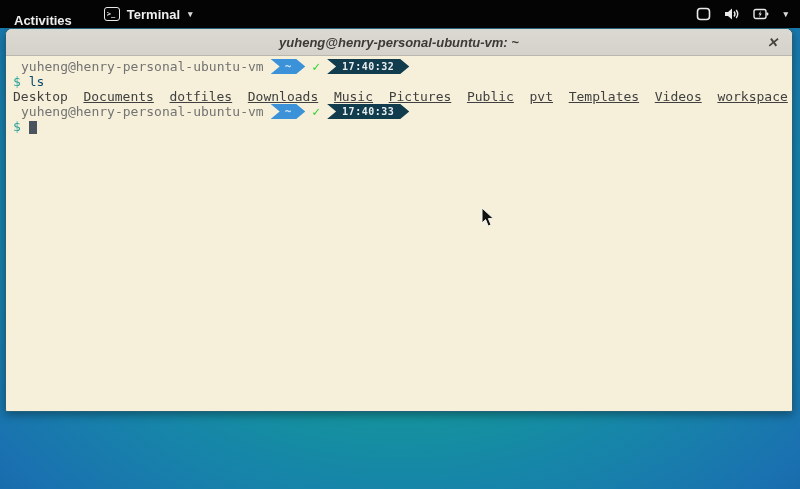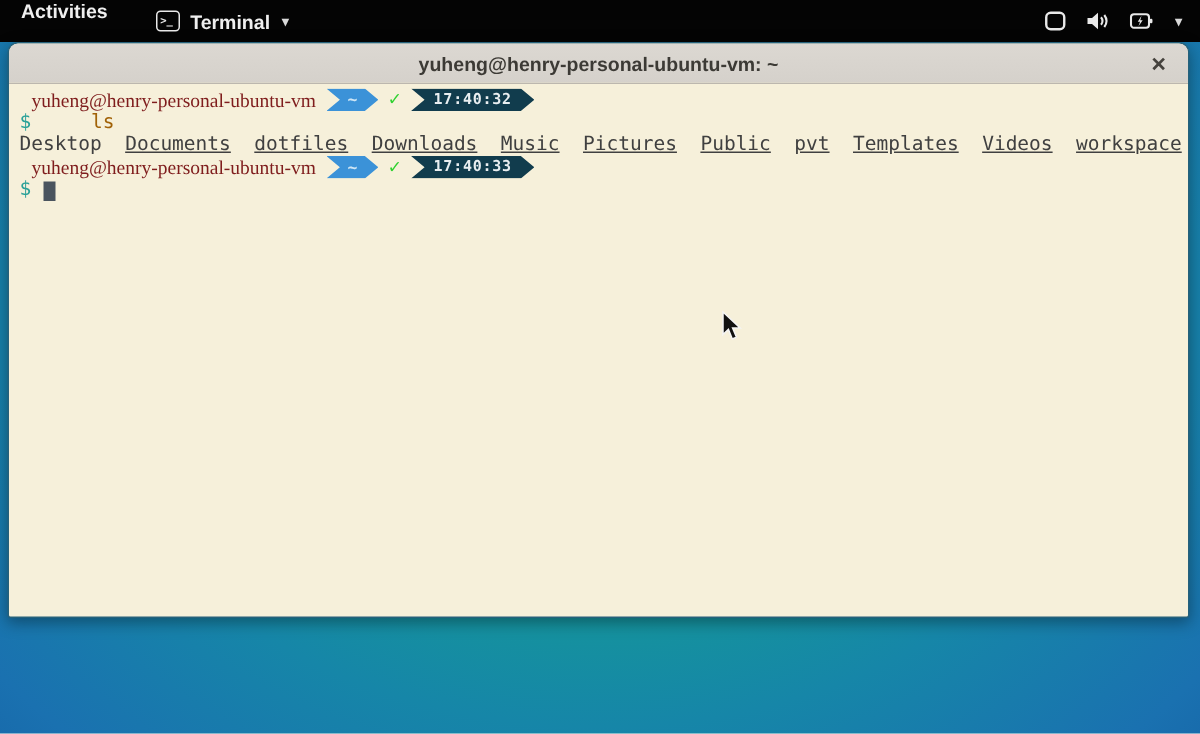--- a/index.html
+++ b/index.html
@@ -13,21 +13,21 @@
       #12a38c 0%, #149a97 35%, #1686a8 60%, #1a71b0 85%, #1563a6 100%);
   }
 
   
   .topbar {
     position: absolute; top: 0; left: 0; right: 0; height: 28px;
     background: #040404; color: #efefef;
     display: flex; align-items: center;
     font-size: 13px; font-weight: bold;
   }
-  .activities { padding: 0 10px 0 14px; height: 100%; display: flex; align-items: flex-start; cursor: default; }
+  .activities { padding: 0 10px 0 14px; height: 100%; display: flex; align-items: flex-end; cursor: default; }
   .appmenu { display: flex; align-items: center; gap: 7px; margin-left: 16px; height: 100%; padding: 0 6px; }
   .term-glyph {
     width: 16px; height: 14px; border: 1.5px solid #e9e9e9; border-radius: 3px;
     display: flex; align-items: center; justify-content: flex-start;
     font-family: "DejaVu Sans Mono", monospace; font-size: 7px; line-height: 7px;
     color: #e9e9e9; padding-left: 2px; font-weight: bold;
   }
   .caret { font-size: 9px; color: #d9d9d9; margin-left: 1px; }
   .clock-area {
     position: absolute; left: 50%; transform: translateX(-50%);
@@ -46,39 +46,39 @@
     background: #f6f0da;
     display: flex; flex-direction: column;
   }
   .titlebar {
     height: 27px; flex: 0 0 27px;
     background: linear-gradient(#dcd8d2, #d5d1cb);
     border-bottom: 1px solid #bcb7ae;
     border-radius: 6px 6px 0 0;
     position: relative;
     display: flex; align-items: center; justify-content: center;
-    color: #3c3a35; font-weight: bold; font-size: 13px;
+    color: #3c3a35; font-weight: bold; font-size: 13px; font-style: italic;
   }
   .close-btn {
     position: absolute; right: 9px; top: 3px;
     width: 21px; height: 21px; border-radius: 50%;
     display: flex; align-items: center; justify-content: center;
     color: #45423d; font-size: 13px; font-weight: bold; cursor: default;
   }
 
   .term-body {
     flex: 1; overflow: hidden;
     font-family: "DejaVu Sans Mono", monospace;
     font-size: 13px; line-height: 15px;
     color: #6b695f;
     padding: 3px 4px 0 7px;
   }
   .trow { height: 15px; display: flex; align-items: center; white-space: pre; }
 
-  .host { color: #7f1d1d; margin-left: 8px; font-family: Liberation Serif, serif; }
+  .host { color: #737373; margin-left: 8px; }
 
   
   .pl-band {
     display: inline-flex; align-items: center; justify-content: center;
     height: 15px; margin-left: 7px;
     padding: 0 14px;
     background: #3b92d8; color: #cfe6f5;
     font-size: 11px; font-weight: bold;
     clip-path: polygon(0 0, calc(100% - 9px) 0, 100% 50%, calc(100% - 9px) 100%, 0 100%, 9px 50%);
   }
@@ -86,21 +86,21 @@
   .pl-time {
     display: inline-flex; align-items: center; justify-content: center;
     height: 15px; margin-left: 7px;
     padding: 0 15px;
     background: #113c4d; color: #e9eef0;
     font-size: 10px; font-weight: bold; letter-spacing: 0.5px;
     clip-path: polygon(0 0, calc(100% - 9px) 0, 100% 50%, calc(100% - 9px) 100%, 0 100%, 9px 50%);
   }
 
   .dollar { color: #2aa198; }
-  .cmd { color: #a16207; margin-left: 32px; }
+  .cmd { color: #0c4a6e; }
   .ls-item { color: #404040; }
   .ls-item + .ls-item { margin-left: 2ch; text-decoration: underline; }
   .block-cursor {
     display: inline-block; width: 8px; height: 13px;
     background: #4a545e; margin-left: 8px; margin-top: 1px;
   }
 
   
   .pointer { position: absolute; left: 481px; top: 207px; z-index: 50; pointer-events: none; }
 </style>

